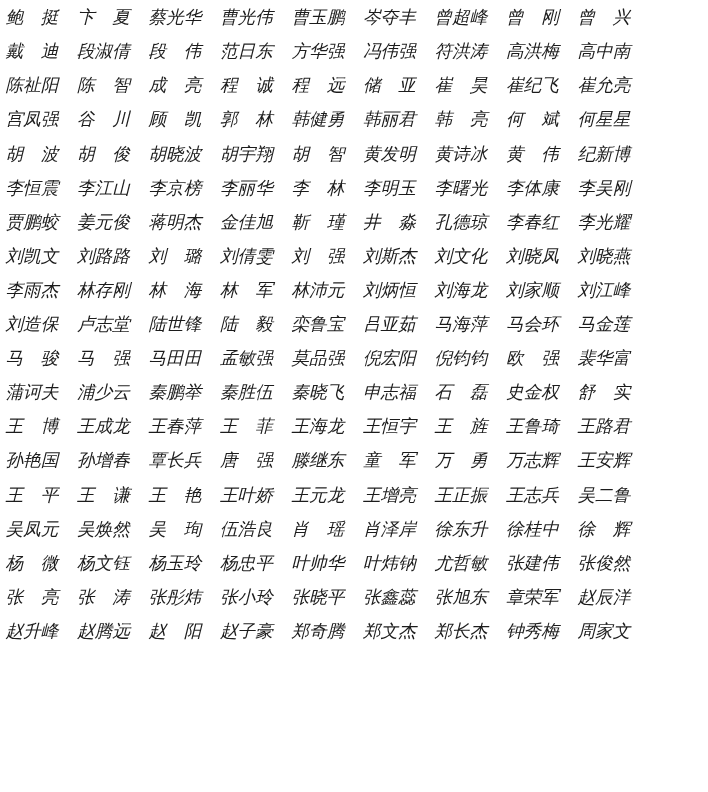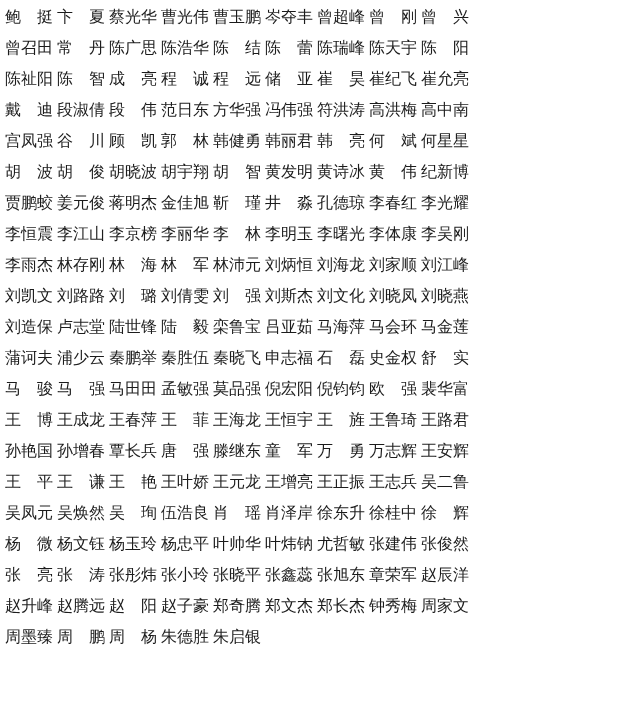--- a/index.html
+++ b/index.html
@@ -16,50 +16,49 @@
   .page {
     width: 644px;
     height: 720px;
     background: #ffffff;
     box-sizing: border-box;
     padding: 1px 0 0 5px;
   }
   .name-row {
     display: flex;
     height: 31px;
-    column-gap: 4px;
+    column-gap: 17px;
     white-space: pre;
+    font-style: italic;
   }
   .name {
     font-size: 16px;
     line-height: 31px;
     color: #1c1c1c;
     white-space: pre;
   }
 </style>
 </head>
 <body>
 
 <div class="page">
   <div id="name-grid">
       <div class="name-row"><span class="name">鲍　挺</span><span class="name">卞　夏</span><span class="name">蔡光华</span><span class="name">曹光伟</span><span class="name">曹玉鹏</span><span class="name">岑夺丰</span><span class="name">曾超峰</span><span class="name">曾　刚</span><span class="name">曾　兴</span></div>
-      <div class="name-row"><span class="name">曾召田</span><span class="name">常　丹</span><span class="name">陈广思</span><span class="name">陈浩华</span><span class="name">陈　结</span><span class="name">陈　蕾</span><span class="name">陈瑞峰</span><span class="name">陈天宇</span><span class="name">陈　阳</span></div>
+      <div class="name-row"><span class="name">戴　迪</span><span class="name">段淑倩</span><span class="name">段　伟</span><span class="name">范日东</span><span class="name">方华强</span><span class="name">冯伟强</span><span class="name">符洪涛</span><span class="name">高洪梅</span><span class="name">高中南</span></div>
       <div class="name-row"><span class="name">陈祉阳</span><span class="name">陈　智</span><span class="name">成　亮</span><span class="name">程　诚</span><span class="name">程　远</span><span class="name">储　亚</span><span class="name">崔　昊</span><span class="name">崔纪飞</span><span class="name">崔允亮</span></div>
-      <div class="name-row"><span class="name">戴　迪</span><span class="name">段淑倩</span><span class="name">段　伟</span><span class="name">范日东</span><span class="name">方华强</span><span class="name">冯伟强</span><span class="name">符洪涛</span><span class="name">高洪梅</span><span class="name">高中南</span></div>
       <div class="name-row"><span class="name">宫凤强</span><span class="name">谷　川</span><span class="name">顾　凯</span><span class="name">郭　林</span><span class="name">韩健勇</span><span class="name">韩丽君</span><span class="name">韩　亮</span><span class="name">何　斌</span><span class="name">何星星</span></div>
       <div class="name-row"><span class="name">胡　波</span><span class="name">胡　俊</span><span class="name">胡晓波</span><span class="name">胡宇翔</span><span class="name">胡　智</span><span class="name">黄发明</span><span class="name">黄诗冰</span><span class="name">黄　伟</span><span class="name">纪新博</span></div>
+      <div class="name-row"><span class="name">李恒震</span><span class="name">李江山</span><span class="name">李京榜</span><span class="name">李丽华</span><span class="name">李　林</span><span class="name">李明玉</span><span class="name">李曙光</span><span class="name">李体康</span><span class="name">李吴刚</span></div>
       <div class="name-row"><span class="name">贾鹏蛟</span><span class="name">姜元俊</span><span class="name">蒋明杰</span><span class="name">金佳旭</span><span class="name">靳　瑾</span><span class="name">井　淼</span><span class="name">孔德琼</span><span class="name">李春红</span><span class="name">李光耀</span></div>
-      <div class="name-row"><span class="name">李恒震</span><span class="name">李江山</span><span class="name">李京榜</span><span class="name">李丽华</span><span class="name">李　林</span><span class="name">李明玉</span><span class="name">李曙光</span><span class="name">李体康</span><span class="name">李吴刚</span></div>
+      <div class="name-row"><span class="name">刘凯文</span><span class="name">刘路路</span><span class="name">刘　璐</span><span class="name">刘倩雯</span><span class="name">刘　强</span><span class="name">刘斯杰</span><span class="name">刘文化</span><span class="name">刘晓凤</span><span class="name">刘晓燕</span></div>
       <div class="name-row"><span class="name">李雨杰</span><span class="name">林存刚</span><span class="name">林　海</span><span class="name">林　军</span><span class="name">林沛元</span><span class="name">刘炳恒</span><span class="name">刘海龙</span><span class="name">刘家顺</span><span class="name">刘江峰</span></div>
-      <div class="name-row"><span class="name">刘凯文</span><span class="name">刘路路</span><span class="name">刘　璐</span><span class="name">刘倩雯</span><span class="name">刘　强</span><span class="name">刘斯杰</span><span class="name">刘文化</span><span class="name">刘晓凤</span><span class="name">刘晓燕</span></div>
       <div class="name-row"><span class="name">刘造保</span><span class="name">卢志堂</span><span class="name">陆世锋</span><span class="name">陆　毅</span><span class="name">栾鲁宝</span><span class="name">吕亚茹</span><span class="name">马海萍</span><span class="name">马会环</span><span class="name">马金莲</span></div>
+      <div class="name-row"><span class="name">马　骏</span><span class="name">马　强</span><span class="name">马田田</span><span class="name">孟敏强</span><span class="name">莫品强</span><span class="name">倪宏阳</span><span class="name">倪钧钧</span><span class="name">欧　强</span><span class="name">裴华富</span></div>
       <div class="name-row"><span class="name">蒲诃夫</span><span class="name">浦少云</span><span class="name">秦鹏举</span><span class="name">秦胜伍</span><span class="name">秦晓飞</span><span class="name">申志福</span><span class="name">石　磊</span><span class="name">史金权</span><span class="name">舒　实</span></div>
-      <div class="name-row"><span class="name">马　骏</span><span class="name">马　强</span><span class="name">马田田</span><span class="name">孟敏强</span><span class="name">莫品强</span><span class="name">倪宏阳</span><span class="name">倪钧钧</span><span class="name">欧　强</span><span class="name">裴华富</span></div>
       <div class="name-row"><span class="name">王　博</span><span class="name">王成龙</span><span class="name">王春萍</span><span class="name">王　菲</span><span class="name">王海龙</span><span class="name">王恒宇</span><span class="name">王　旌</span><span class="name">王鲁琦</span><span class="name">王路君</span></div>
       <div class="name-row"><span class="name">孙艳国</span><span class="name">孙增春</span><span class="name">覃长兵</span><span class="name">唐　强</span><span class="name">滕继东</span><span class="name">童　军</span><span class="name">万　勇</span><span class="name">万志辉</span><span class="name">王安辉</span></div>
       <div class="name-row"><span class="name">王　平</span><span class="name">王　谦</span><span class="name">王　艳</span><span class="name">王叶娇</span><span class="name">王元龙</span><span class="name">王增亮</span><span class="name">王正振</span><span class="name">王志兵</span><span class="name">吴二鲁</span></div>
       <div class="name-row"><span class="name">吴凤元</span><span class="name">吴焕然</span><span class="name">吴　珣</span><span class="name">伍浩良</span><span class="name">肖　瑶</span><span class="name">肖泽岸</span><span class="name">徐东升</span><span class="name">徐桂中</span><span class="name">徐　辉</span></div>
       <div class="name-row"><span class="name">杨　微</span><span class="name">杨文钰</span><span class="name">杨玉玲</span><span class="name">杨忠平</span><span class="name">叶帅华</span><span class="name">叶炜钠</span><span class="name">尤哲敏</span><span class="name">张建伟</span><span class="name">张俊然</span></div>
       <div class="name-row"><span class="name">张　亮</span><span class="name">张　涛</span><span class="name">张彤炜</span><span class="name">张小玲</span><span class="name">张晓平</span><span class="name">张鑫蕊</span><span class="name">张旭东</span><span class="name">章荣军</span><span class="name">赵辰洋</span></div>
       <div class="name-row"><span class="name">赵升峰</span><span class="name">赵腾远</span><span class="name">赵　阳</span><span class="name">赵子豪</span><span class="name">郑奇腾</span><span class="name">郑文杰</span><span class="name">郑长杰</span><span class="name">钟秀梅</span><span class="name">周家文</span></div>
-      <div class="name-row"><span class="name">周墨臻</span><span class="name">周　鹏</span><span class="name">周　杨</span><span class="name">朱德胜</span><span class="name">朱启银</span></div>
     </div>
 </div>
 
 </body></html>

